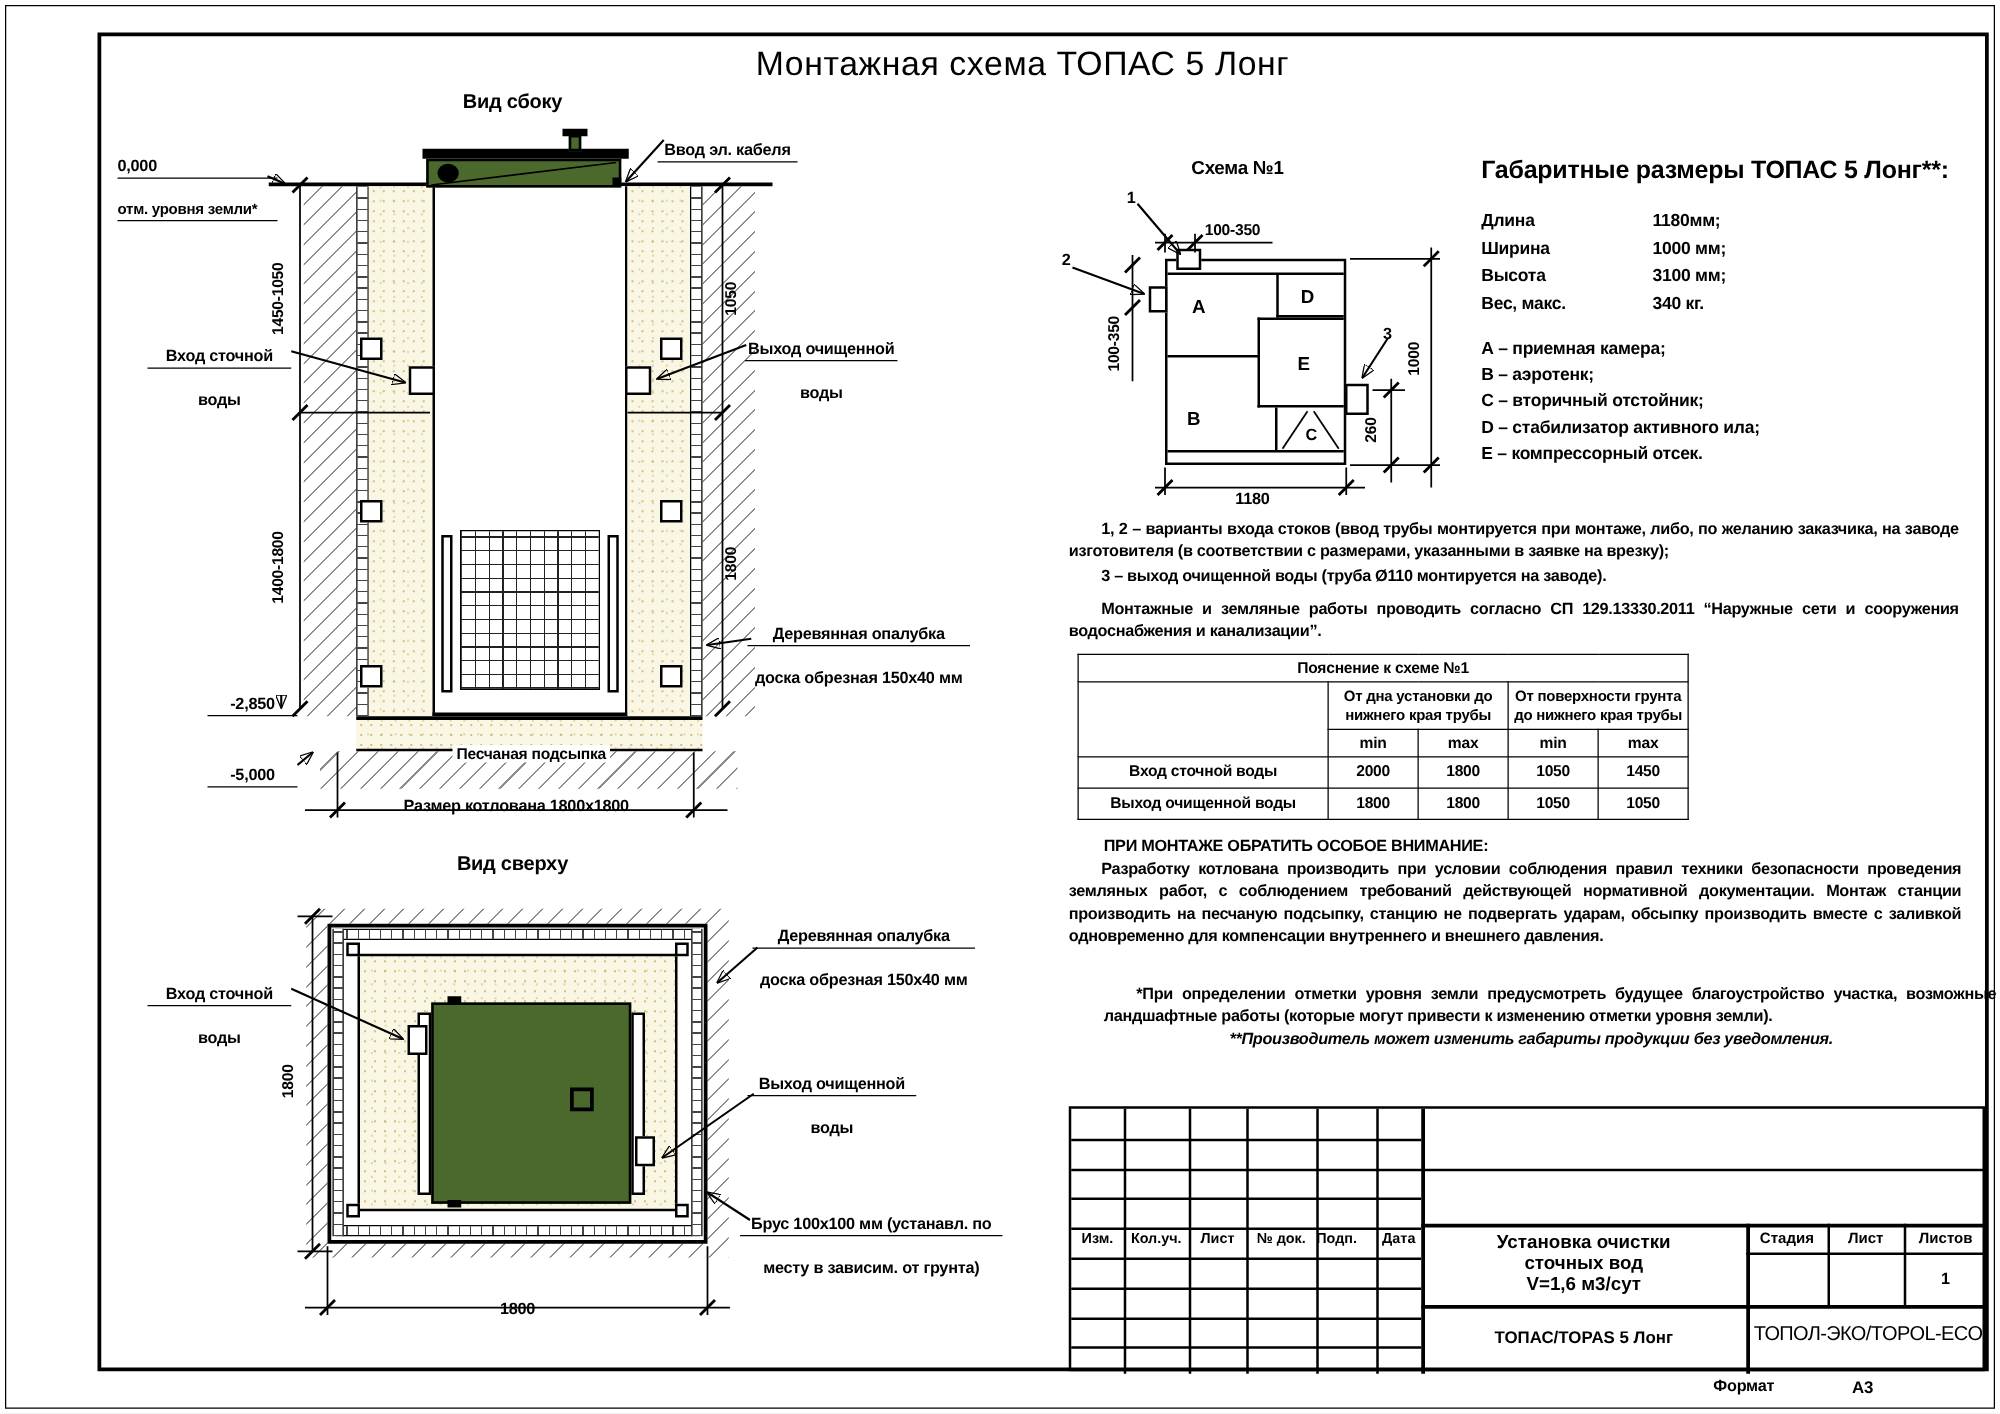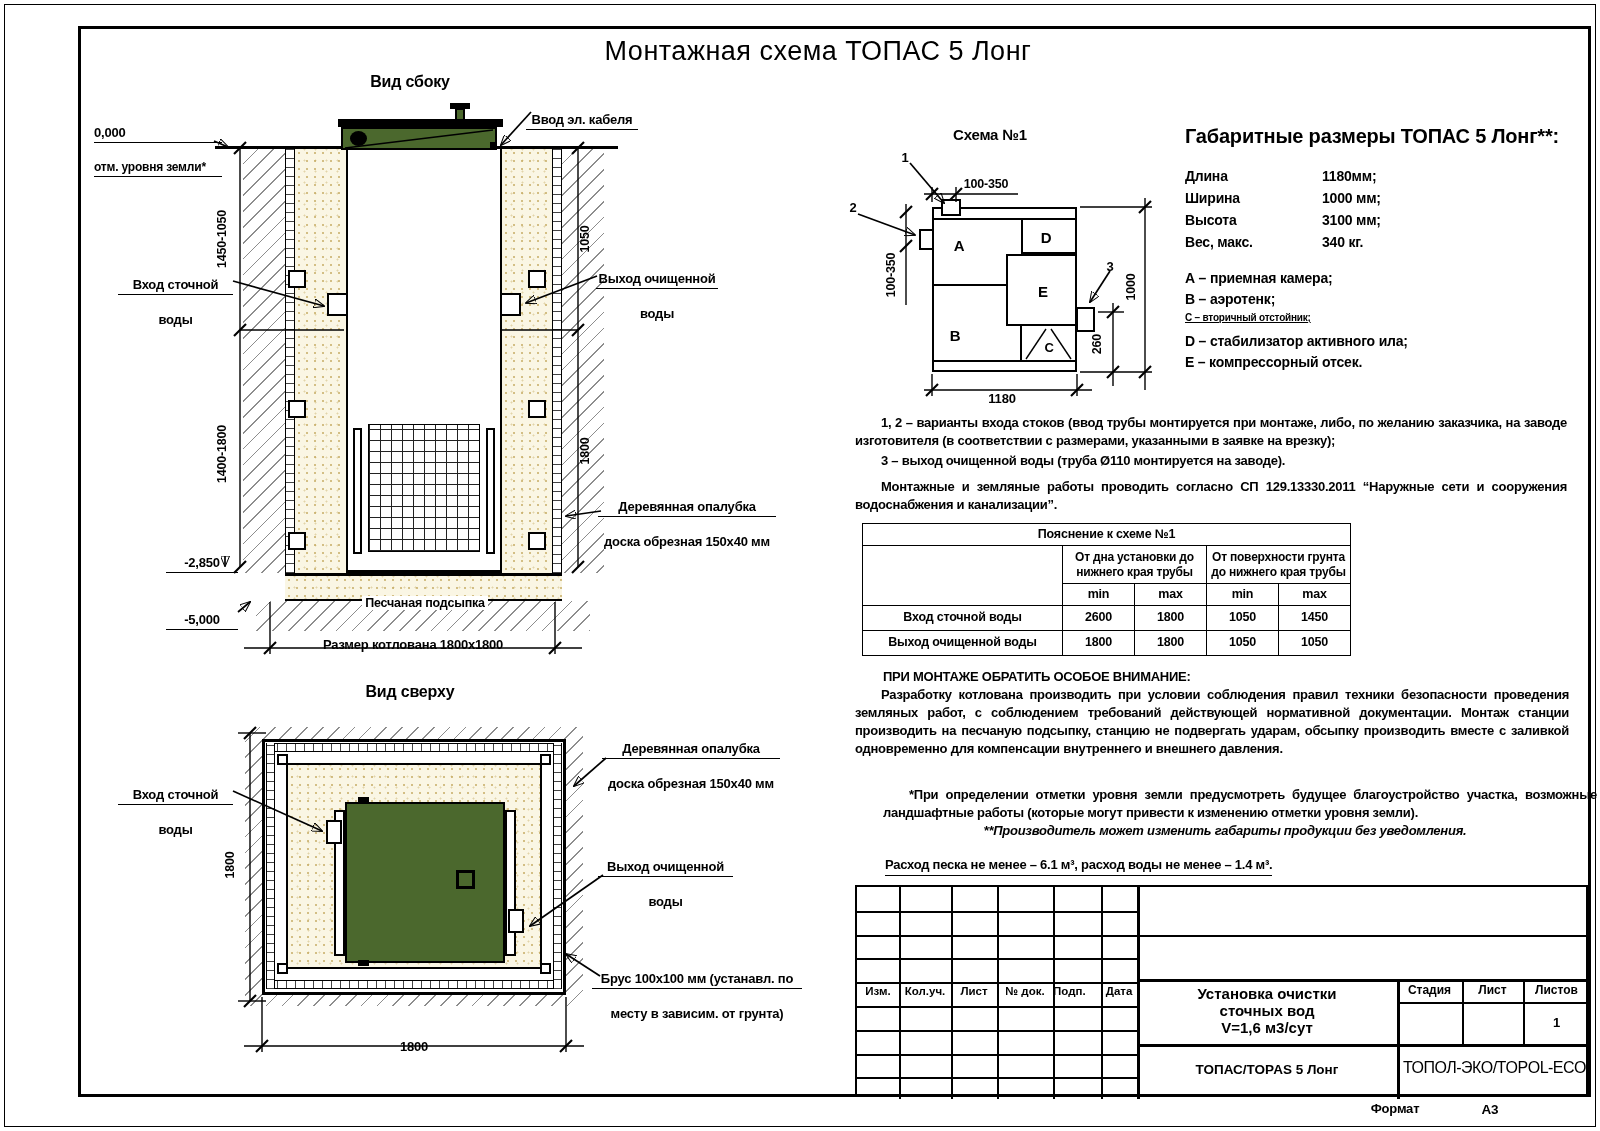--- a/index.html
+++ b/index.html
@@ -197,21 +197,21 @@
   <div class="lbl left" style="left:1185px;top:168px;width:130px;font-size:14px;">Длина</div>
   <div class="lbl left" style="left:1322px;top:168px;width:130px;font-size:14px;">1180мм;</div>
   <div class="lbl left" style="left:1185px;top:190px;width:130px;font-size:14px;">Ширина</div>
   <div class="lbl left" style="left:1322px;top:190px;width:130px;font-size:14px;">1000 мм;</div>
   <div class="lbl left" style="left:1185px;top:212px;width:130px;font-size:14px;">Высота</div>
   <div class="lbl left" style="left:1322px;top:212px;width:130px;font-size:14px;">3100 мм;</div>
   <div class="lbl left" style="left:1185px;top:234px;width:130px;font-size:14px;">Вес, макс.</div>
   <div class="lbl left" style="left:1322px;top:234px;width:130px;font-size:14px;">340 кг.</div>
   <div class="lbl left" style="left:1185px;top:270px;width:400px;font-size:14px;">А – приемная камера;</div>
   <div class="lbl left" style="left:1185px;top:291px;width:400px;font-size:14px;">В – аэротенк;</div>
-  <div class="lbl left" style="left:1185px;top:312px;width:400px;font-size:10px;text-decoration:underline;">С – вторичный отстойник;</div>
+  <div class="lbl left" style="left:1185px;top:312px;width:400px;font-size:14px;">С – вторичный отстойник;</div>
   <div class="lbl left" style="left:1185px;top:333px;width:400px;font-size:14px;">D – стабилизатор активного ила;</div>
   <div class="lbl left" style="left:1185px;top:354px;width:400px;font-size:14px;">Е – компрессорный отсек.</div>
 
   <div class="par ind" style="left:855px;top:414px;width:712px;">1, 2 – варианты входа  стоков (ввод трубы монтируется при монтаже, либо, по желанию заказчика, на заводе изготовителя (в соответствии с размерами, указанными в заявке на врезку);</div>
   <div class="par ind" style="left:855px;top:452px;width:712px;text-align:left;">3 – выход очищенной воды (труба Ø110 монтируется на заводе).</div>
   <div class="par ind" style="left:855px;top:478px;width:712px;">Монтажные и земляные работы проводить согласно СП 129.13330.2011 “Наружные сети и сооружения водоснабжения и канализации”.</div>
 
   <table id="xt">
     <colgroup>
         <col style="width:200px">
@@ -232,42 +232,39 @@
 до нижнего края трубы</td>
     </tr>
     <tr style="height:22px">
       <td>min</td>
       <td>max</td>
       <td>min</td>
       <td>max</td>
     </tr>
     <tr style="height:25px">
       <td>Вход сточной воды</td>
-      <td>2600</td>
+      <td>2000</td>
       <td>1800</td>
       <td>1050</td>
       <td>1450</td>
     </tr>
     <tr style="height:25px">
       <td>Выход очищенной воды</td>
       <td>1800</td>
       <td>1800</td>
       <td>1050</td>
       <td>1050</td>
     </tr>
   </tbody>
     </table>
 
   <div class="par" style="left:883px;top:668px;width:690px;text-align:left;">ПРИ МОНТАЖЕ ОБРАТИТЬ ОСОБОЕ ВНИМАНИЕ:</div>
   <div class="par ind" style="left:855px;top:686px;width:714px;">Разработку котлована производить при условии соблюдения правил техники безопасности проведения земляных работ, с соблюдением требований действующей нормативной документации. Монтаж станции производить на песчаную подсыпку, станцию не подвергать ударам, обсыпку производить вместе с заливкой одновременно для компенсации внутреннего и внешнего давления.</div>
   <div class="par ind" style="left:883px;top:786px;width:714px;">*При определении отметки уровня земли предусмотреть будущее благоустройство участка, возможные ландшафтные работы (которые могут привести к изменению отметки уровня земли).</div>
   <div class="par ind" style="left:855px;top:822px;width:714px;text-align:center;font-style:italic;">**Производитель может изменить габариты продукции без уведомления.</div>
-  <div class="par" style="left:885px;top:856px;width:690px;text-align:left;">
-    <span class="ul" style="display:inline-block;">Расход песка не менее – 6.1 м³, расход воды не менее – 1.4 м³.</span>
-  </div>
 
   <div id="stamp">
 
     <div class="sline" style="left:42px;top:0;width:2px;height:212px;"></div>
     <div class="sline" style="left:94px;top:0;width:2px;height:212px;"></div>
     <div class="sline" style="left:140px;top:0;width:2px;height:212px;"></div>
     <div class="sline" style="left:196px;top:0;width:2px;height:212px;"></div>
     <div class="sline" style="left:244px;top:0;width:2px;height:212px;"></div>
     <div class="sline" style="left:280px;top:0;width:2.5px;height:212px;"></div>
 

